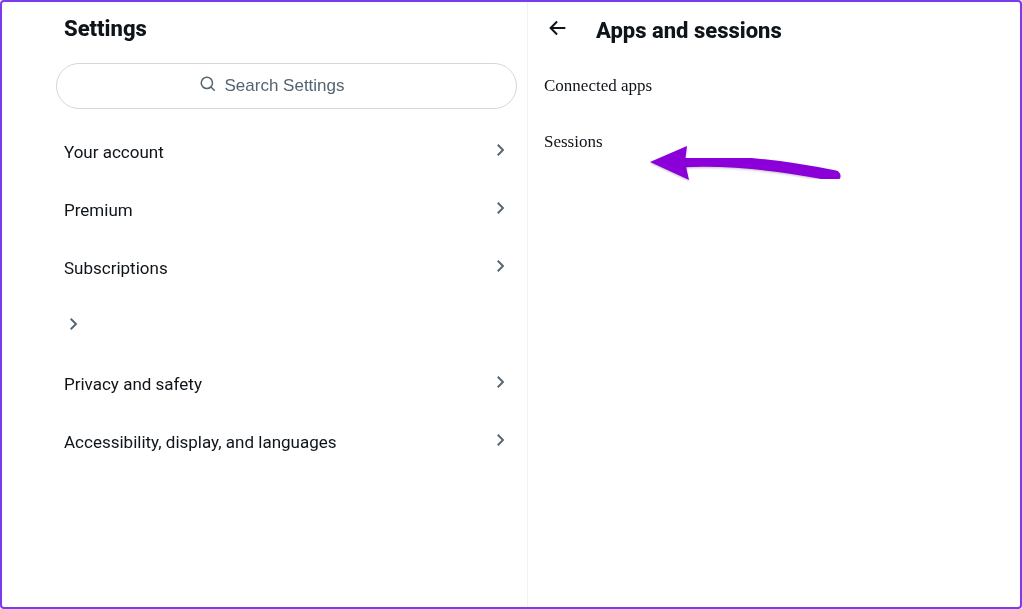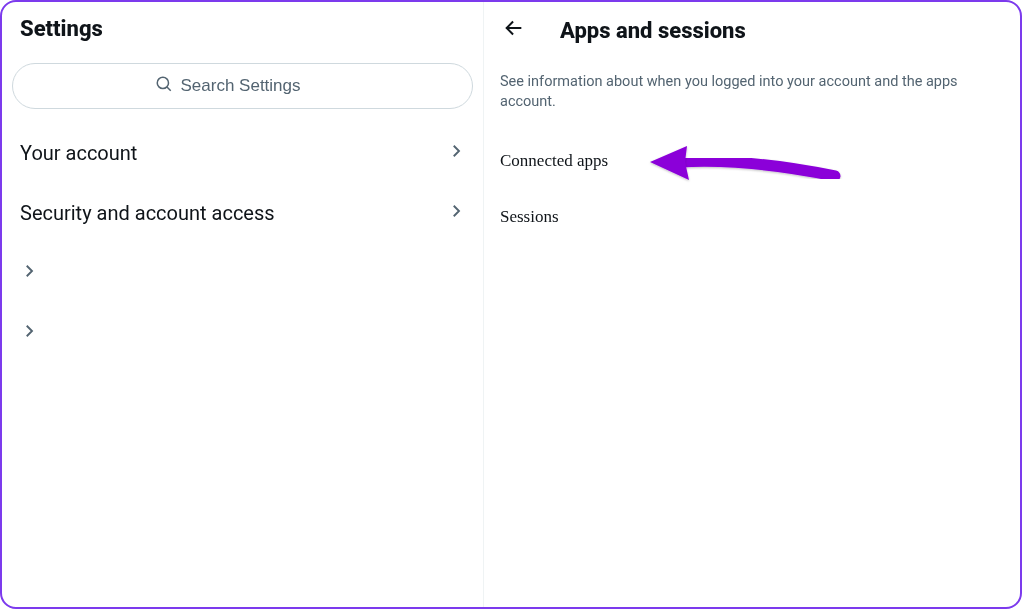--- a/index.html
+++ b/index.html
@@ -13,21 +13,22 @@
       width: 1022px;
       height: 609px;
       overflow: hidden;
       position: relative;
     }
     .container {
       display: flex;
       width: 100%;
       height: 100%;
       border: 2px solid #7c3aed;
-      border-radius: 16px;
+      border-radius: 4px;
+      padding-left: 44px;
     }
     .left-panel {
       width: 482px;
       border-right: 1px solid #eff3f4;
       padding: 0;
       display: flex;
       flex-direction: column;
     }
     .left-header {
       padding: 14px 18px 16px 18px;
@@ -66,37 +67,37 @@
       display: flex;
       flex-direction: column;
     }
     .menu-item {
       display: flex;
       align-items: center;
       justify-content: space-between;
       padding: 18px 18px;
       cursor: pointer;
       color: #0f1419;
-      font-size: 20px;
+      font-size: 17px;
     }
     .chevron {
       color: #536471;
       flex-shrink: 0;
     }
     .right-panel {
       flex: 1;
       padding: 0;
       position: relative;
       overflow: hidden;
     }
     .right-header {
       display: flex;
       align-items: center;
       padding: 10px 14px 10px 12px;
-      gap: 28px;
+      gap: 20px;
     }
     .back-btn {
       width: 36px;
       height: 36px;
       display: flex;
       align-items: center;
       justify-content: center;
       border-radius: 50%;
       cursor: pointer;
     }
@@ -155,35 +156,52 @@
     <div class="menu">
       <div class="menu-item">
         <span>Your account</span>
         <span class="chevron">
           <svg width="18" height="18" viewBox="0 0 24 24" fill="none" stroke="currentColor" stroke-width="2.5">
               <polyline points="9 5 16 12 9 19"></polyline>
             </svg>
         </span>
       </div>
       <div class="menu-item">
-        <span>Security and account access</span>
-        <span class="chevron">
-          <svg width="18" height="18" viewBox="0 0 24 24" fill="none" stroke="currentColor" stroke-width="2.5">
-              <polyline points="9 5 16 12 9 19"></polyline>
-            </svg>
-        </span>
-      </div>
-      <div class="menu-item">
-        <span class="chevron">
-          <svg width="18" height="18" viewBox="0 0 24 24" fill="none" stroke="currentColor" stroke-width="2.5">
-              <polyline points="9 5 16 12 9 19"></polyline>
-            </svg>
-        </span>
-      </div>
-      <div class="menu-item">
+        <span>Premium</span>
+        <span class="chevron">
+          <svg width="18" height="18" viewBox="0 0 24 24" fill="none" stroke="currentColor" stroke-width="2.5">
+              <polyline points="9 5 16 12 9 19"></polyline>
+            </svg>
+        </span>
+      </div>
+      <div class="menu-item">
+        <span>Subscriptions</span>
+        <span class="chevron">
+          <svg width="18" height="18" viewBox="0 0 24 24" fill="none" stroke="currentColor" stroke-width="2.5">
+              <polyline points="9 5 16 12 9 19"></polyline>
+            </svg>
+        </span>
+      </div>
+      <div class="menu-item">
+        <span class="chevron">
+          <svg width="18" height="18" viewBox="0 0 24 24" fill="none" stroke="currentColor" stroke-width="2.5">
+              <polyline points="9 5 16 12 9 19"></polyline>
+            </svg>
+        </span>
+      </div>
+      <div class="menu-item">
+        <span>Privacy and safety</span>
+        <span class="chevron">
+          <svg width="18" height="18" viewBox="0 0 24 24" fill="none" stroke="currentColor" stroke-width="2.5">
+              <polyline points="9 5 16 12 9 19"></polyline>
+            </svg>
+        </span>
+      </div>
+      <div class="menu-item">
+        <span>Accessibility, display, and languages</span>
         <span class="chevron">
           <svg width="18" height="18" viewBox="0 0 24 24" fill="none" stroke="currentColor" stroke-width="2.5">
               <polyline points="9 5 16 12 9 19"></polyline>
             </svg>
         </span>
       </div>
     </div>
   </div>
 
   <div class="right-panel">
@@ -191,21 +209,20 @@
       <div class="back-btn">
         <span>
           <svg width="22" height="22" viewBox="0 0 24 24" fill="none" stroke="#0f1419" stroke-width="2.2">
             <line x1="20" y1="12" x2="4" y2="12"></line>
             <polyline points="11 5 4 12 11 19"></polyline>
           </svg>
         </span>
       </div>
       <h2 class="right-title">Apps and sessions</h2>
     </div>
-    <div class="right-desc">See information about when you logged into your account and the apps account.</div>
     <div class="right-menu">
       <div class="right-menu-item">
         <span>Connected apps</span>
       </div>
       <div class="right-menu-item">
         <span>Sessions</span>
       </div>
     </div>
   </div>
 </div>

